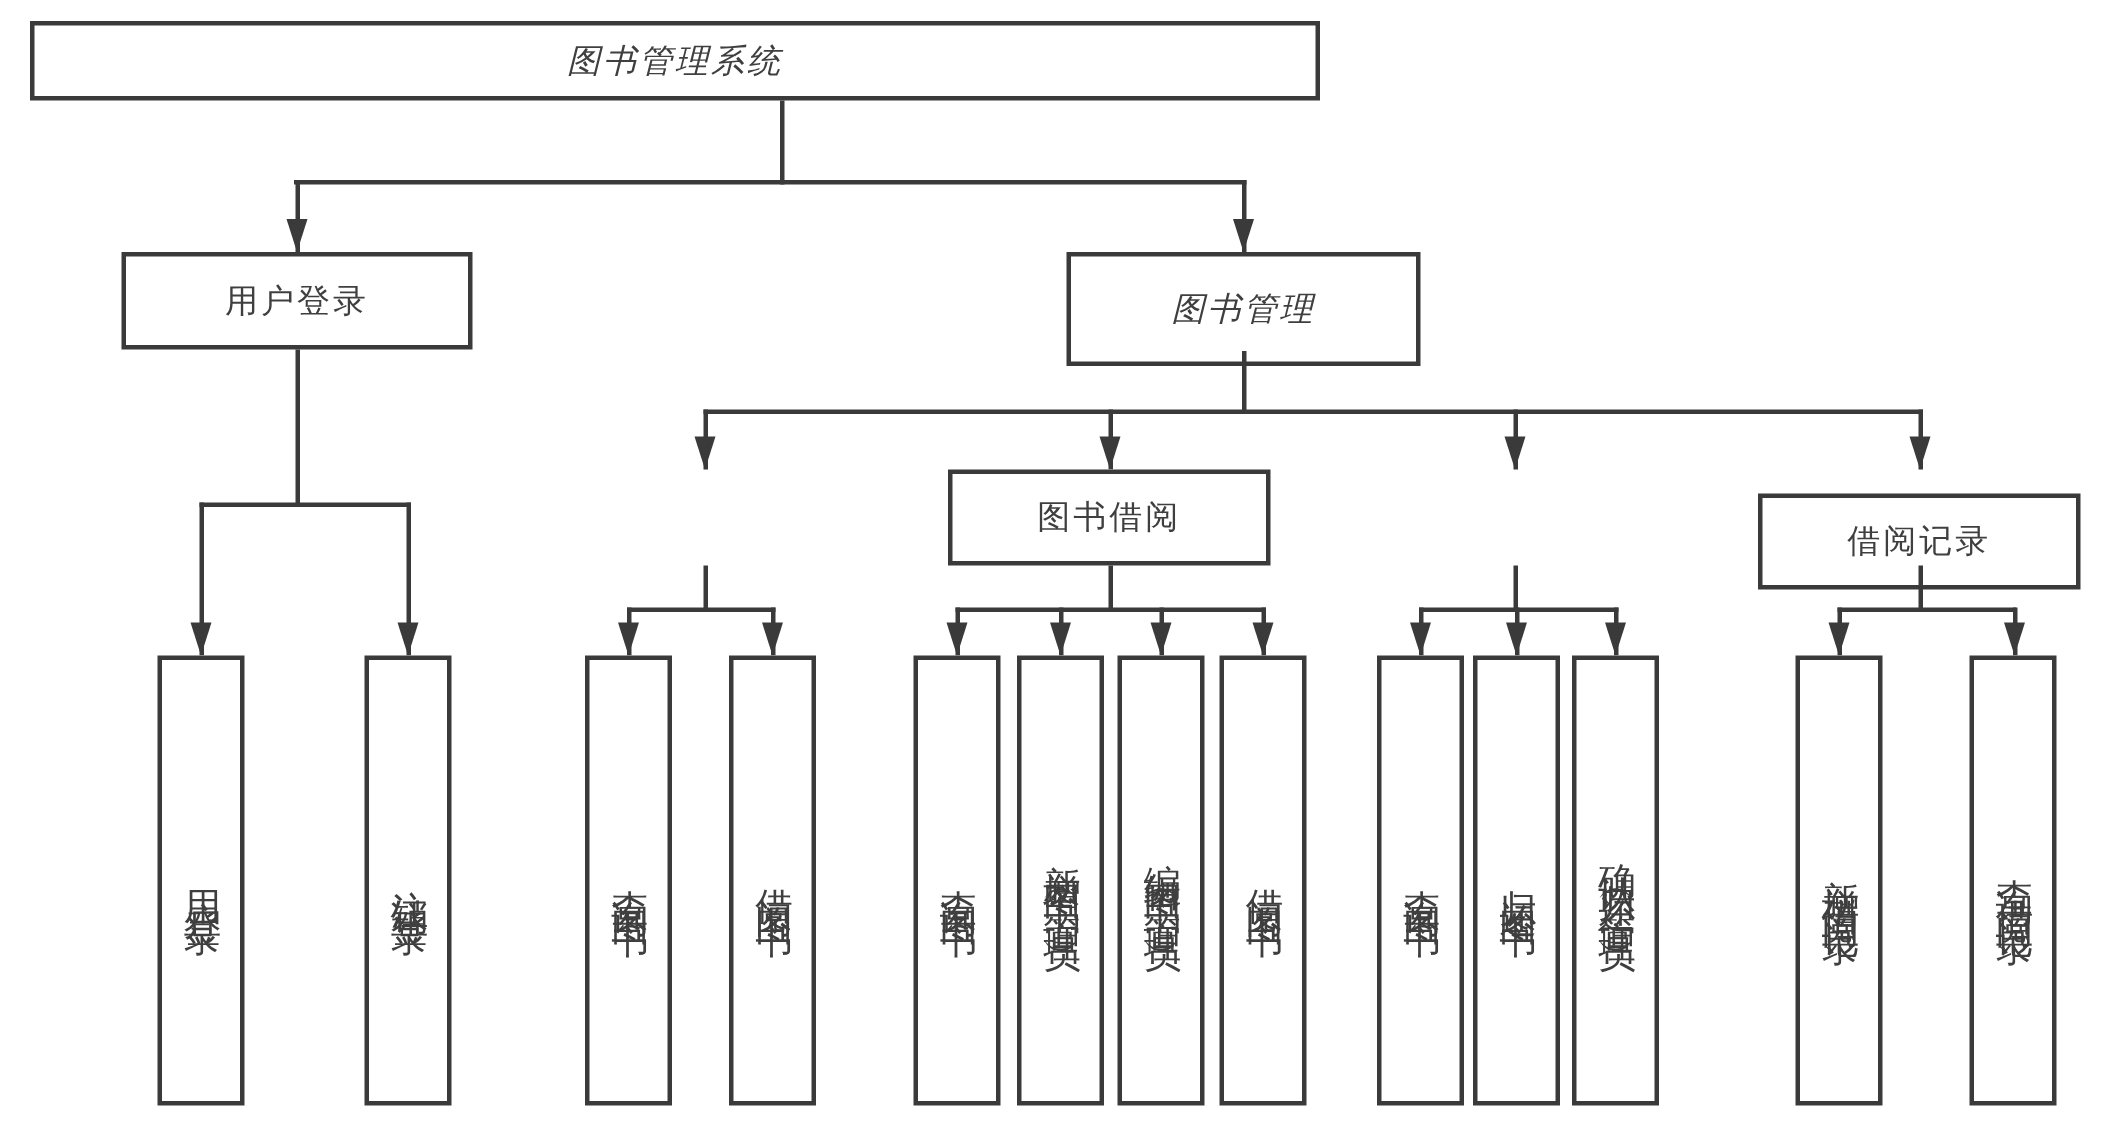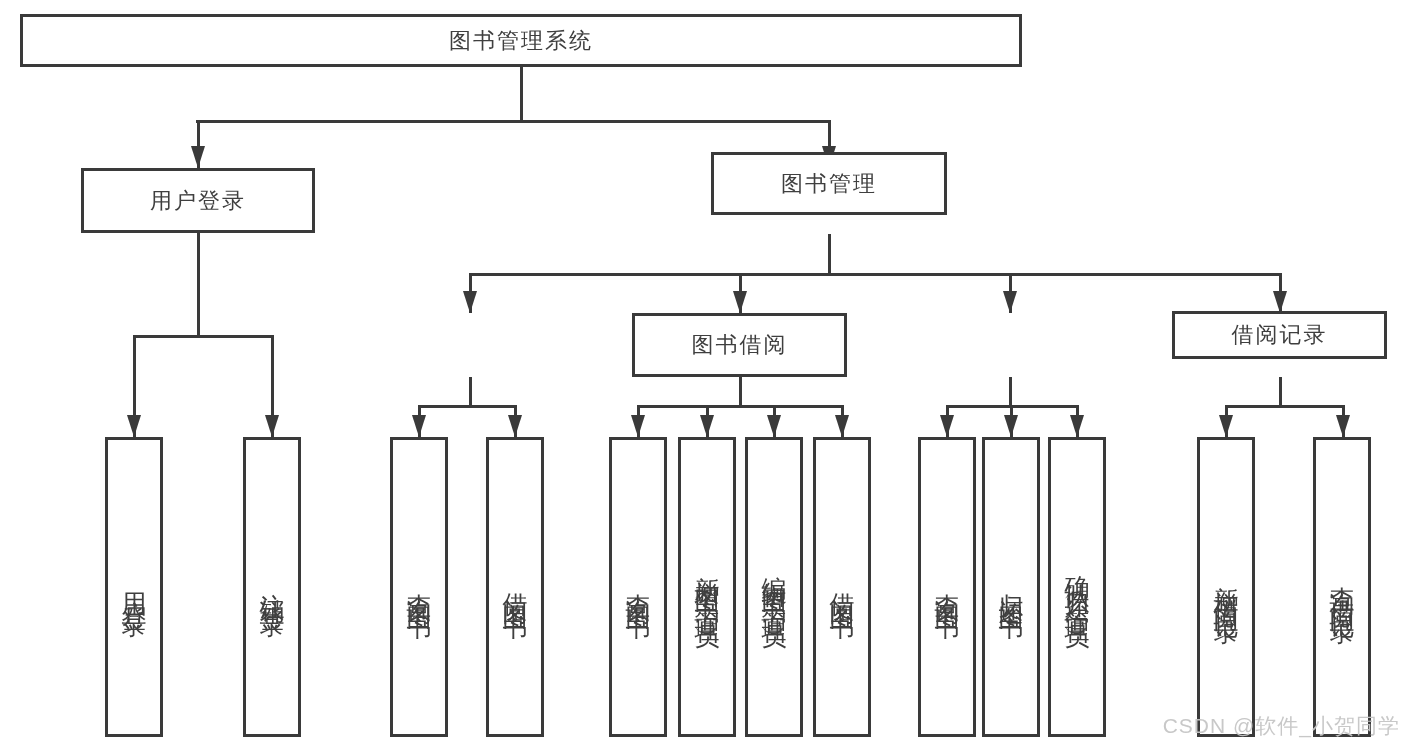--- a/index.html
+++ b/index.html
@@ -48,35 +48,35 @@
     color:rgba(197,197,197,0.95);
     letter-spacing:1px;
     z-index:10;
   }
 </style>
 </head>
 <body>
 
 <div id="stage">
 
-  <div class="box" style="left:20px; top:14px; width:1002px; height:53px;">
+  <div class="box" style="left:20px; top:14px; width:860px; height:53px;font-style:italic;">
     <span>图书管理系统</span>
   </div>
 
   <div class="vl" style="left:520px; top:67px; height:56px;"></div>
   <div class="hl" style="left:196px; top:120px; width:635px;"></div>
   <div class="vl" style="left:196.5px; top:120px; height:48px;"></div>
   <div class="arrow" style="left:191px; top:146px;"></div>
   <div class="vl" style="left:827.5px; top:120px; height:48px;"></div>
   <div class="arrow" style="left:822px; top:146px;"></div>
 
   <div class="box" style="left:81px; top:168px; width:234px; height:65px;">
     <span>用户登录</span>
   </div>
-  <div class="box" style="left:711px; top:152px; width:236px; height:63px;">
+  <div class="box" style="left:711px; top:168px; width:236px; height:76px;font-style:italic;">
     <span>图书管理</span>
   </div>
 
   <div class="vl" style="left:196.5px; top:233px; height:105px;"></div>
   <div class="hl" style="left:132.5px; top:335px; width:141px;"></div>
   <div class="vl" style="left:132.5px; top:335px; height:102px;"></div>
   <div class="arrow" style="left:127px; top:415px;"></div>
   <div class="vl" style="left:270.5px; top:335px; height:102px;"></div>
   <div class="arrow" style="left:265px; top:415px;"></div>
 
@@ -87,21 +87,21 @@
   <div class="vl" style="left:738.5px; top:273px; height:40px;"></div>
   <div class="arrow" style="left:733px; top:291px;"></div>
   <div class="vl" style="left:1008.5px; top:273px; height:40px;"></div>
   <div class="arrow" style="left:1003px; top:291px;"></div>
   <div class="vl" style="left:1278.5px; top:273px; height:40px;"></div>
   <div class="arrow" style="left:1273px; top:291px;"></div>
 
   <div class="box" style="left:632px; top:313px; width:215px; height:64px;">
     <span>图书借阅</span>
   </div>
-  <div class="box" style="left:1172px; top:311px; width:215px; height:48px;align-items:center;">
+  <div class="box" style="left:1172px; top:329px; width:215px; height:64px;align-items:center;">
     <span>借阅记录</span>
   </div>
 
   <div class="vl" style="left:468.5px; top:377px; height:31px;"></div>
   <div class="hl" style="left:417.5px; top:405px; width:99px;"></div>
   <div class="vl" style="left:417.5px; top:405px; height:32px;"></div>
   <div class="arrow" style="left:412px; top:415px;"></div>
   <div class="vl" style="left:513.5px; top:405px; height:32px;"></div>
   <div class="arrow" style="left:508px; top:415px;"></div>
 
@@ -165,15 +165,14 @@
   <div class="box vbox" style="left:1048px; top:437px; width:58px; height:300px;">
     <span>确认归还（管理员）</span>
   </div>
   <div class="box vbox" style="left:1197px; top:437px; width:58px; height:300px;">
     <span>新增借阅记录</span>
   </div>
   <div class="box vbox" style="left:1313px; top:437px; width:58px; height:300px;">
     <span>查询借阅记录</span>
   </div>
 
-  <div class="watermark">CSDN @软件_小贺同学</div>
 
 </div>
 
 </body></html>

